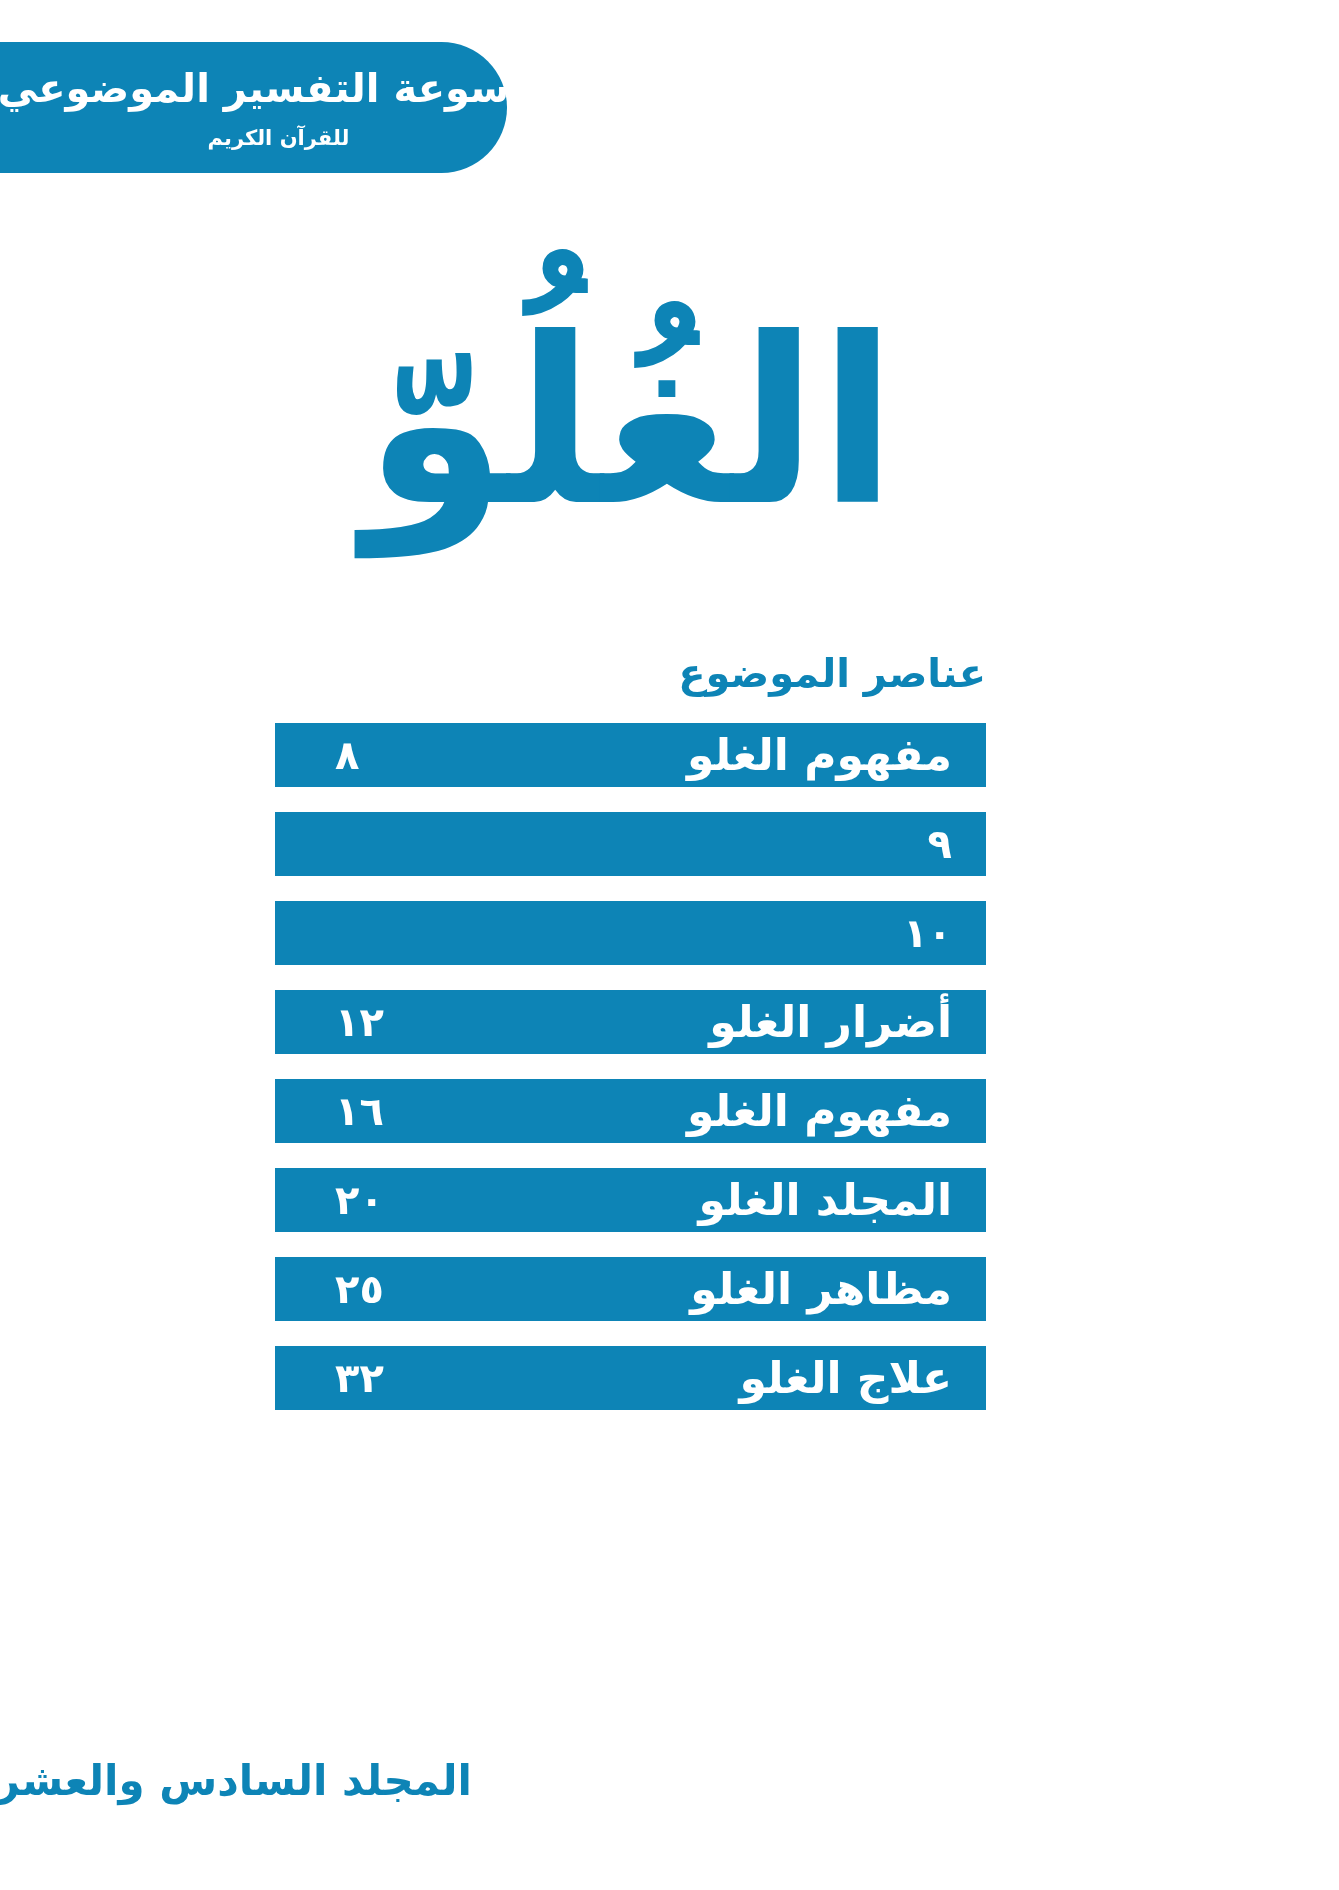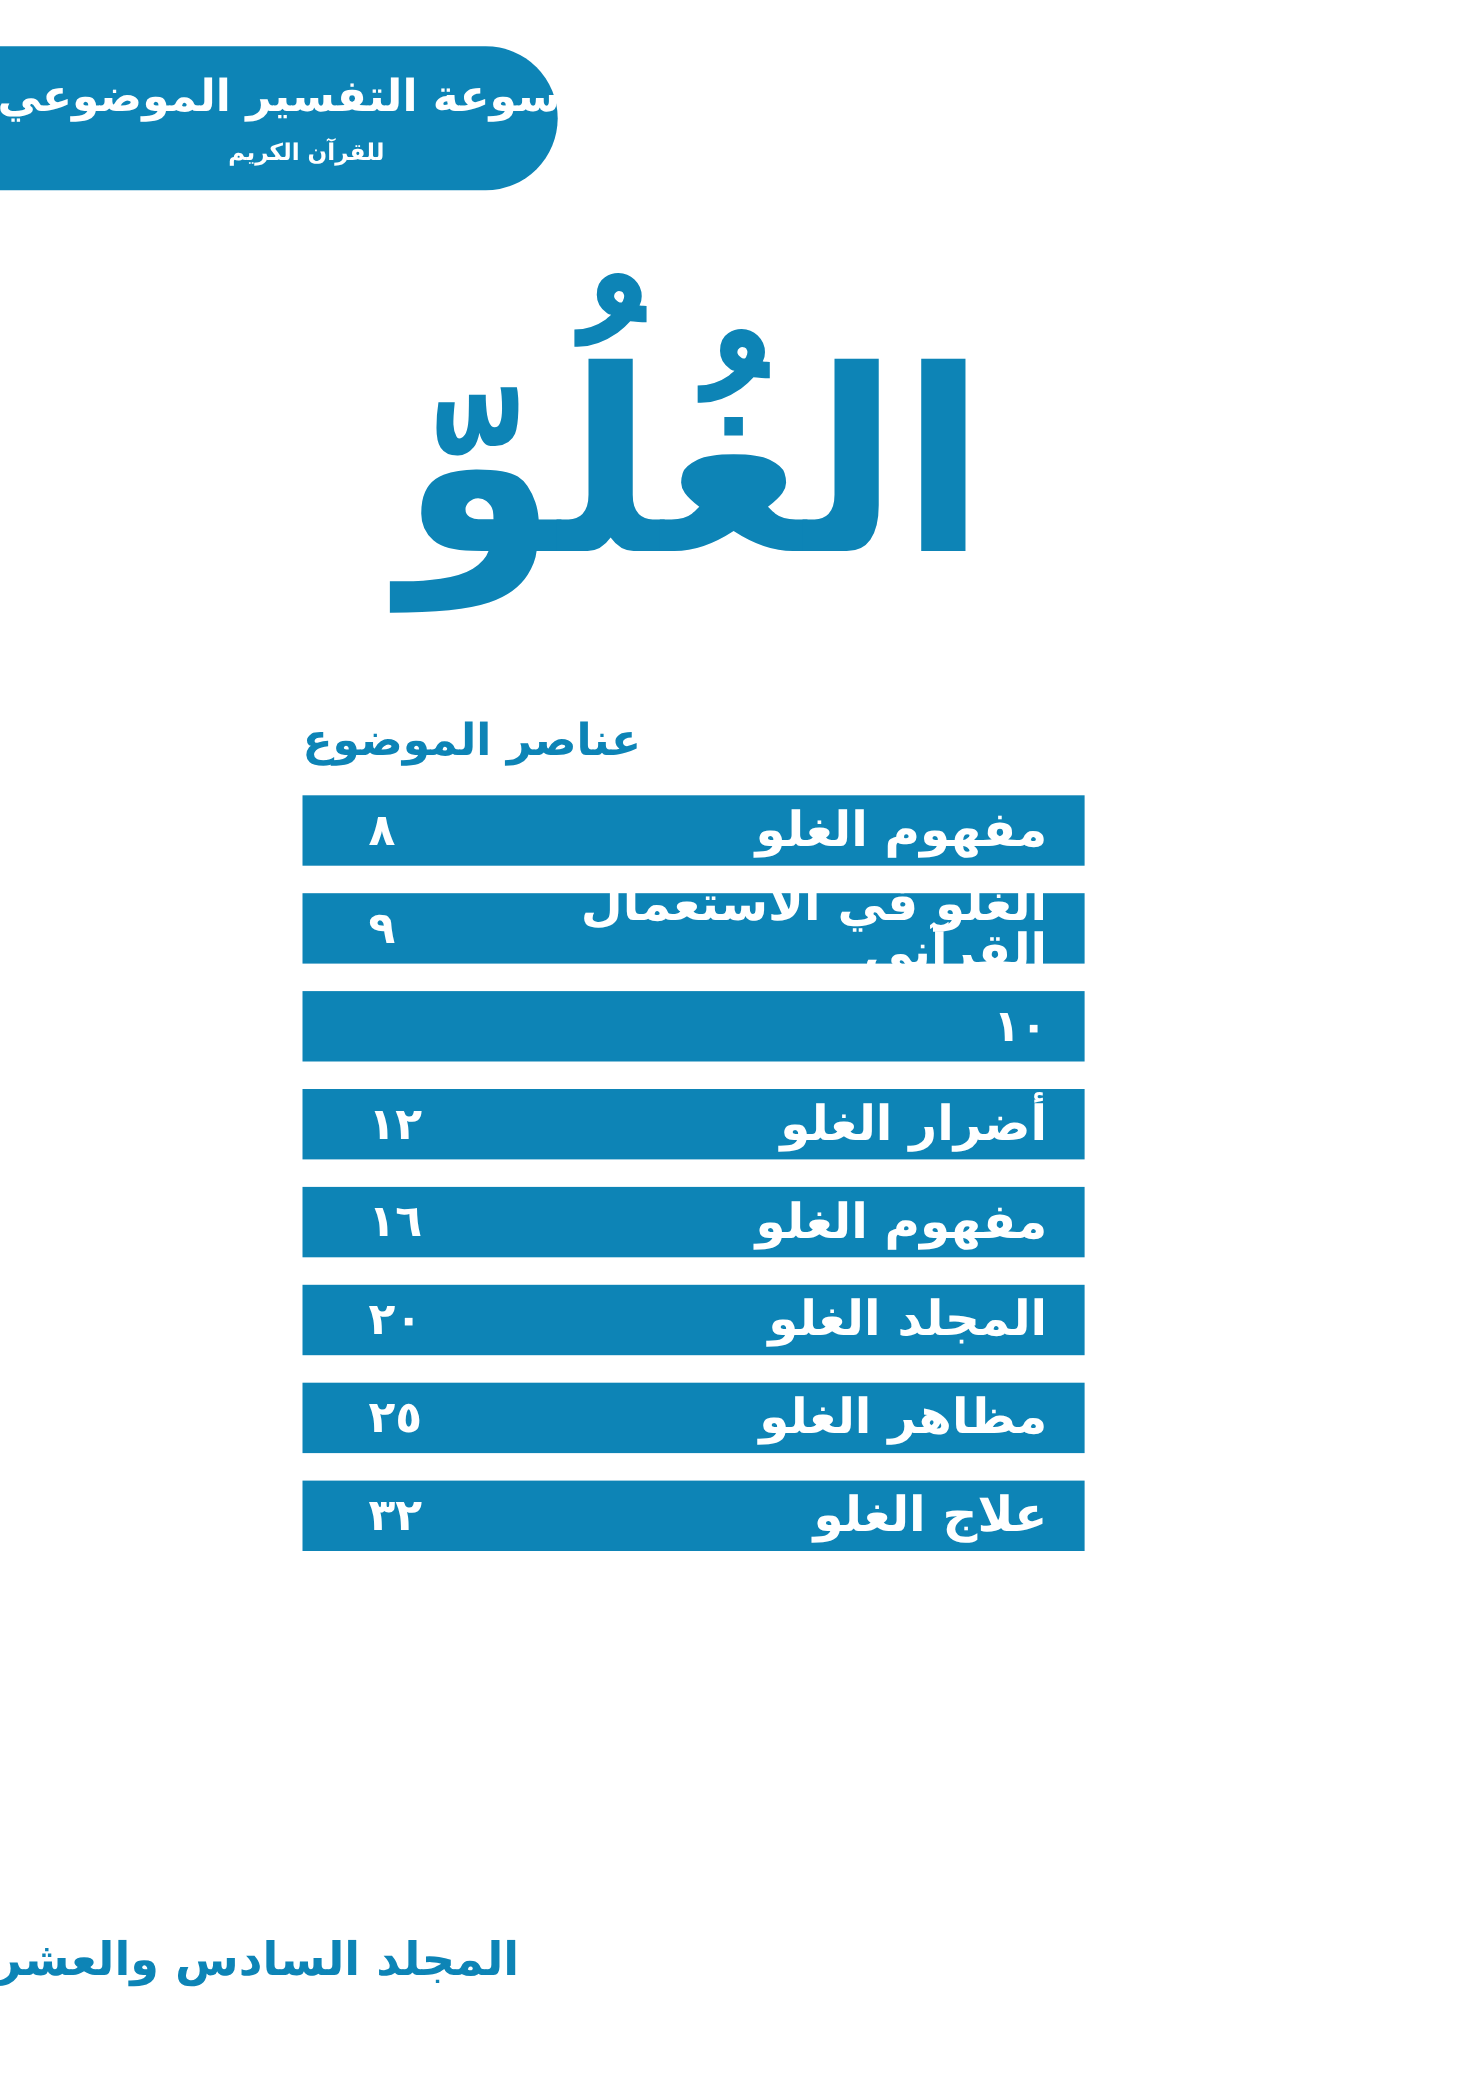--- a/index.html
+++ b/index.html
@@ -42,21 +42,21 @@
     direction: rtl;
     color: var(--accent);
     font-size: 230px; font-weight: bold; line-height: 1;
   }
 
   
   .toc-heading {
     position: absolute;
     top: 650px; left: 275px;
     width: 711px;
-    text-align: left;
+    text-align: right;
     direction: rtl;
     color: var(--accent);
     font-size: 40px; font-weight: bold;
   }
 
   
   .toc {
     position: absolute;
     top: 723px; left: 275px;
     width: 711px;
@@ -103,21 +103,20 @@
 <div class="main-title">الغُلُوّ</div>
 
 <div class="toc-heading">عناصر الموضوع</div>
 
 <div class="toc">
   <div class="toc-row">
     <span class="toc-label">مفهوم الغلو</span>
     <span class="toc-page">٨</span>
   </div>
   <div class="toc-row">
-    <span class="toc-label">الغلو في الاستعمال القرآني</span>
     <span class="toc-page">٩</span>
   </div>
   <div class="toc-row">
     <span class="toc-page">١٠</span>
   </div>
   <div class="toc-row">
     <span class="toc-label">أضرار الغلو</span>
     <span class="toc-page">١٢</span>
   </div>
   <div class="toc-row">

